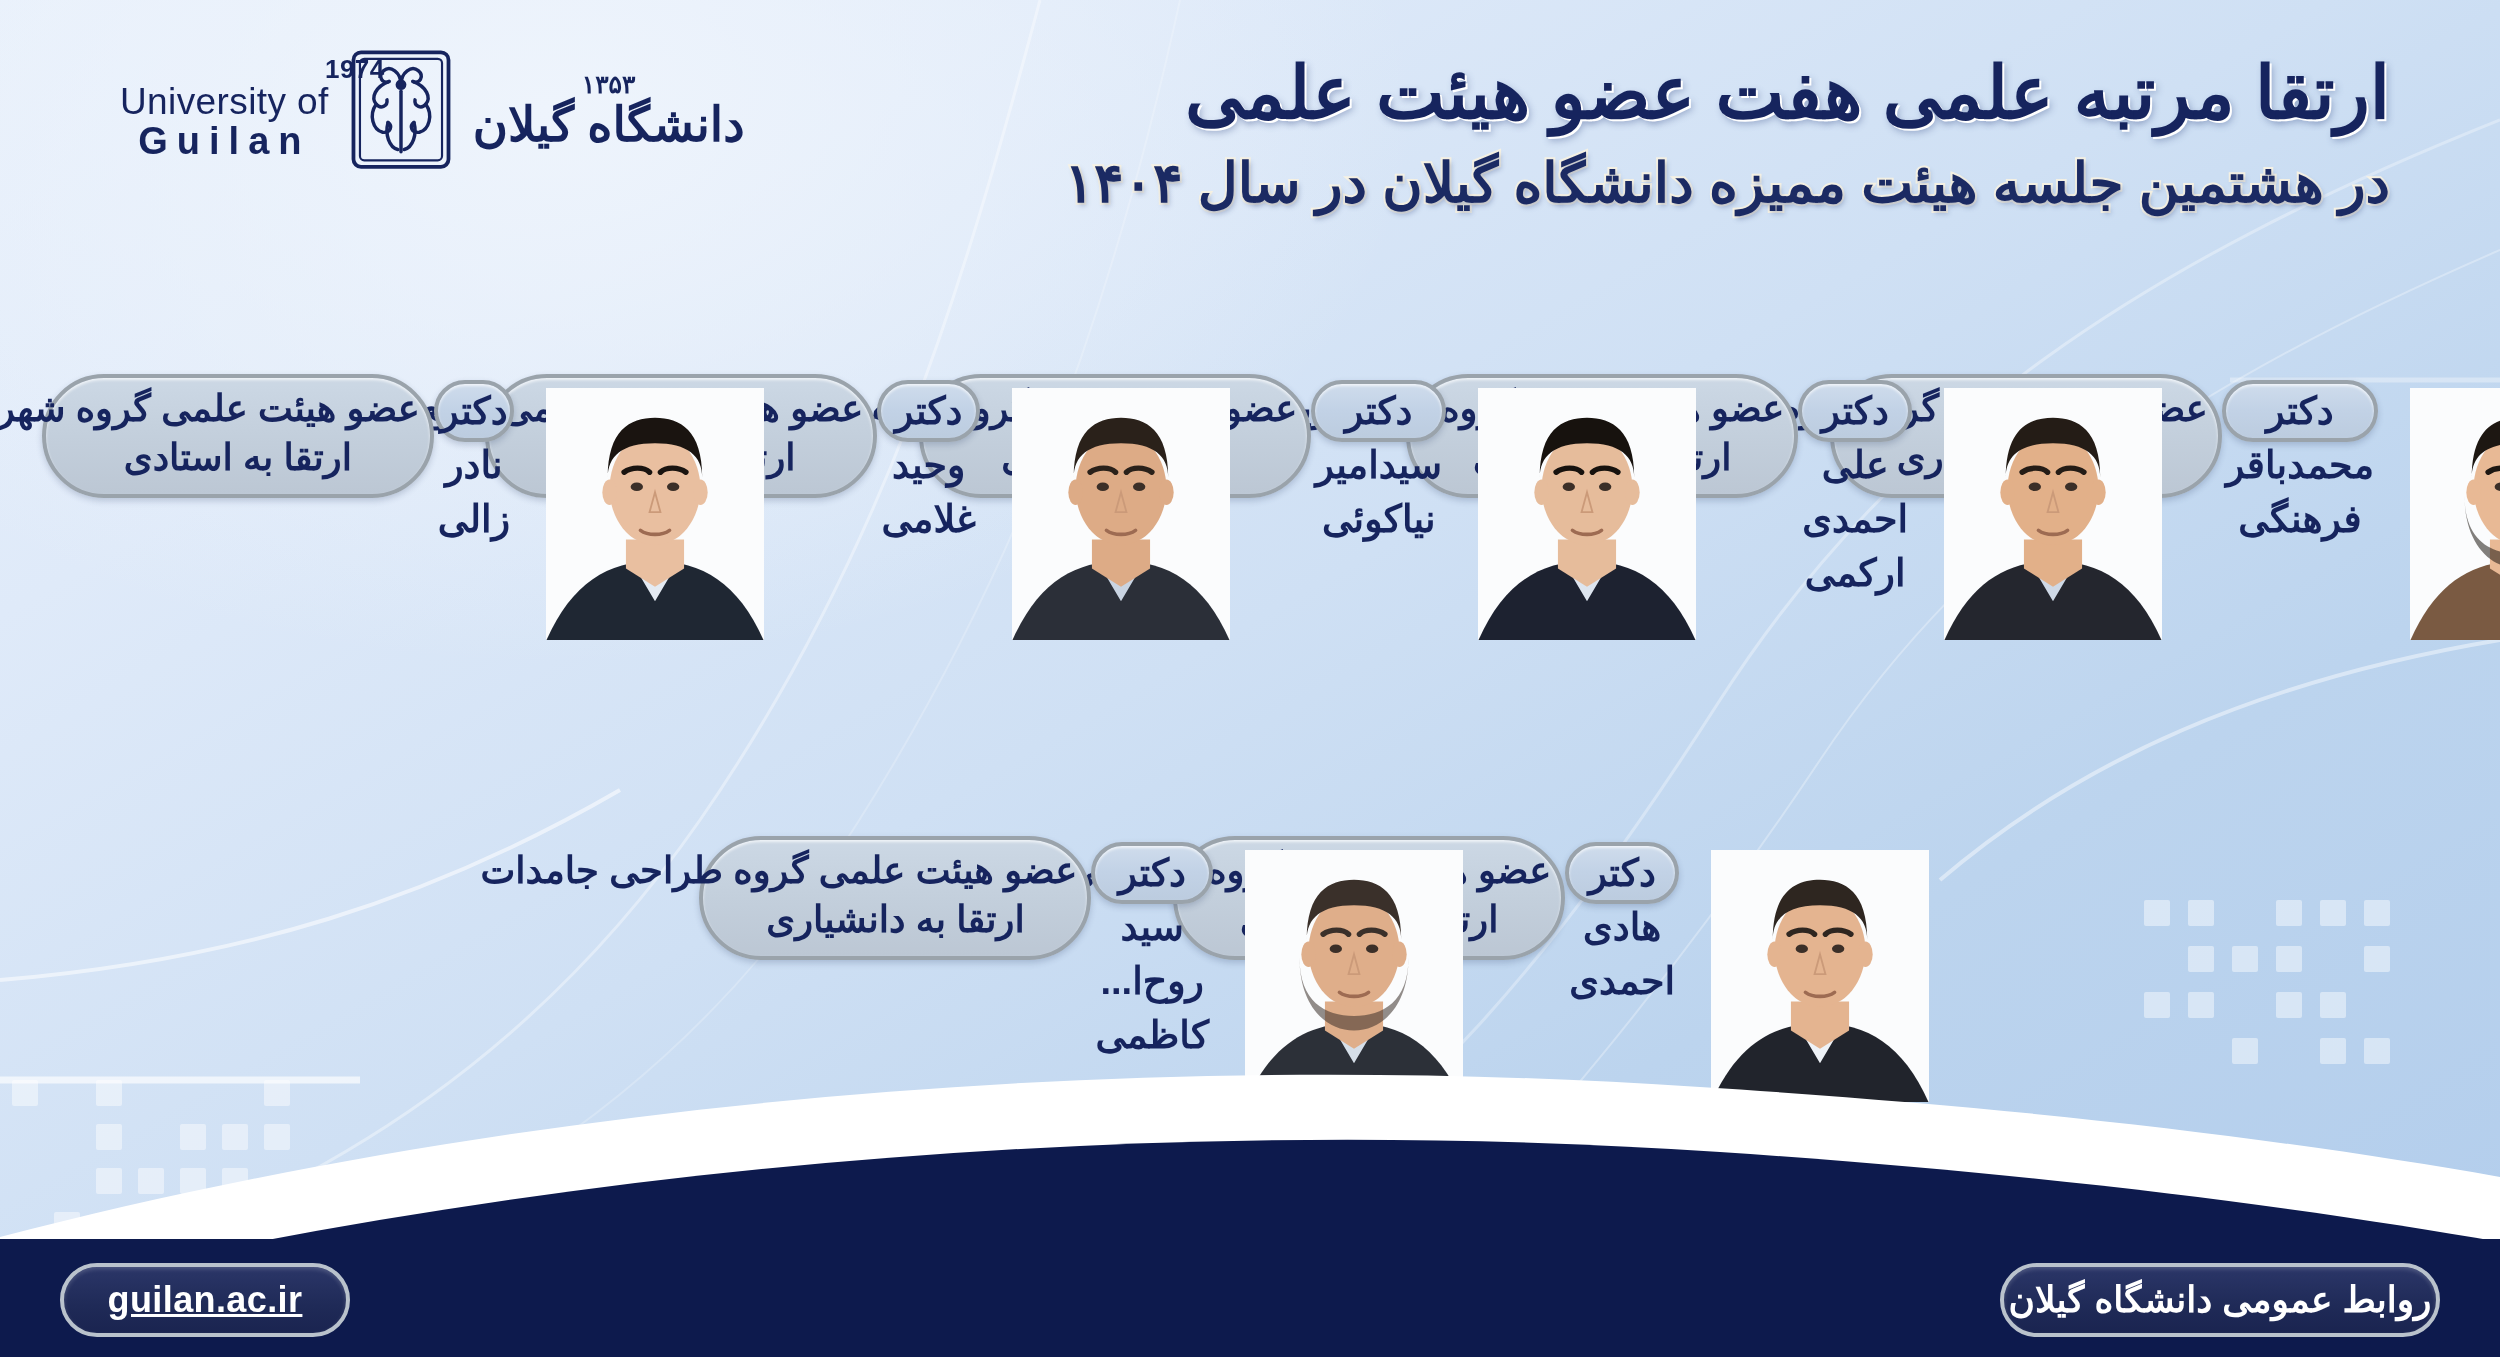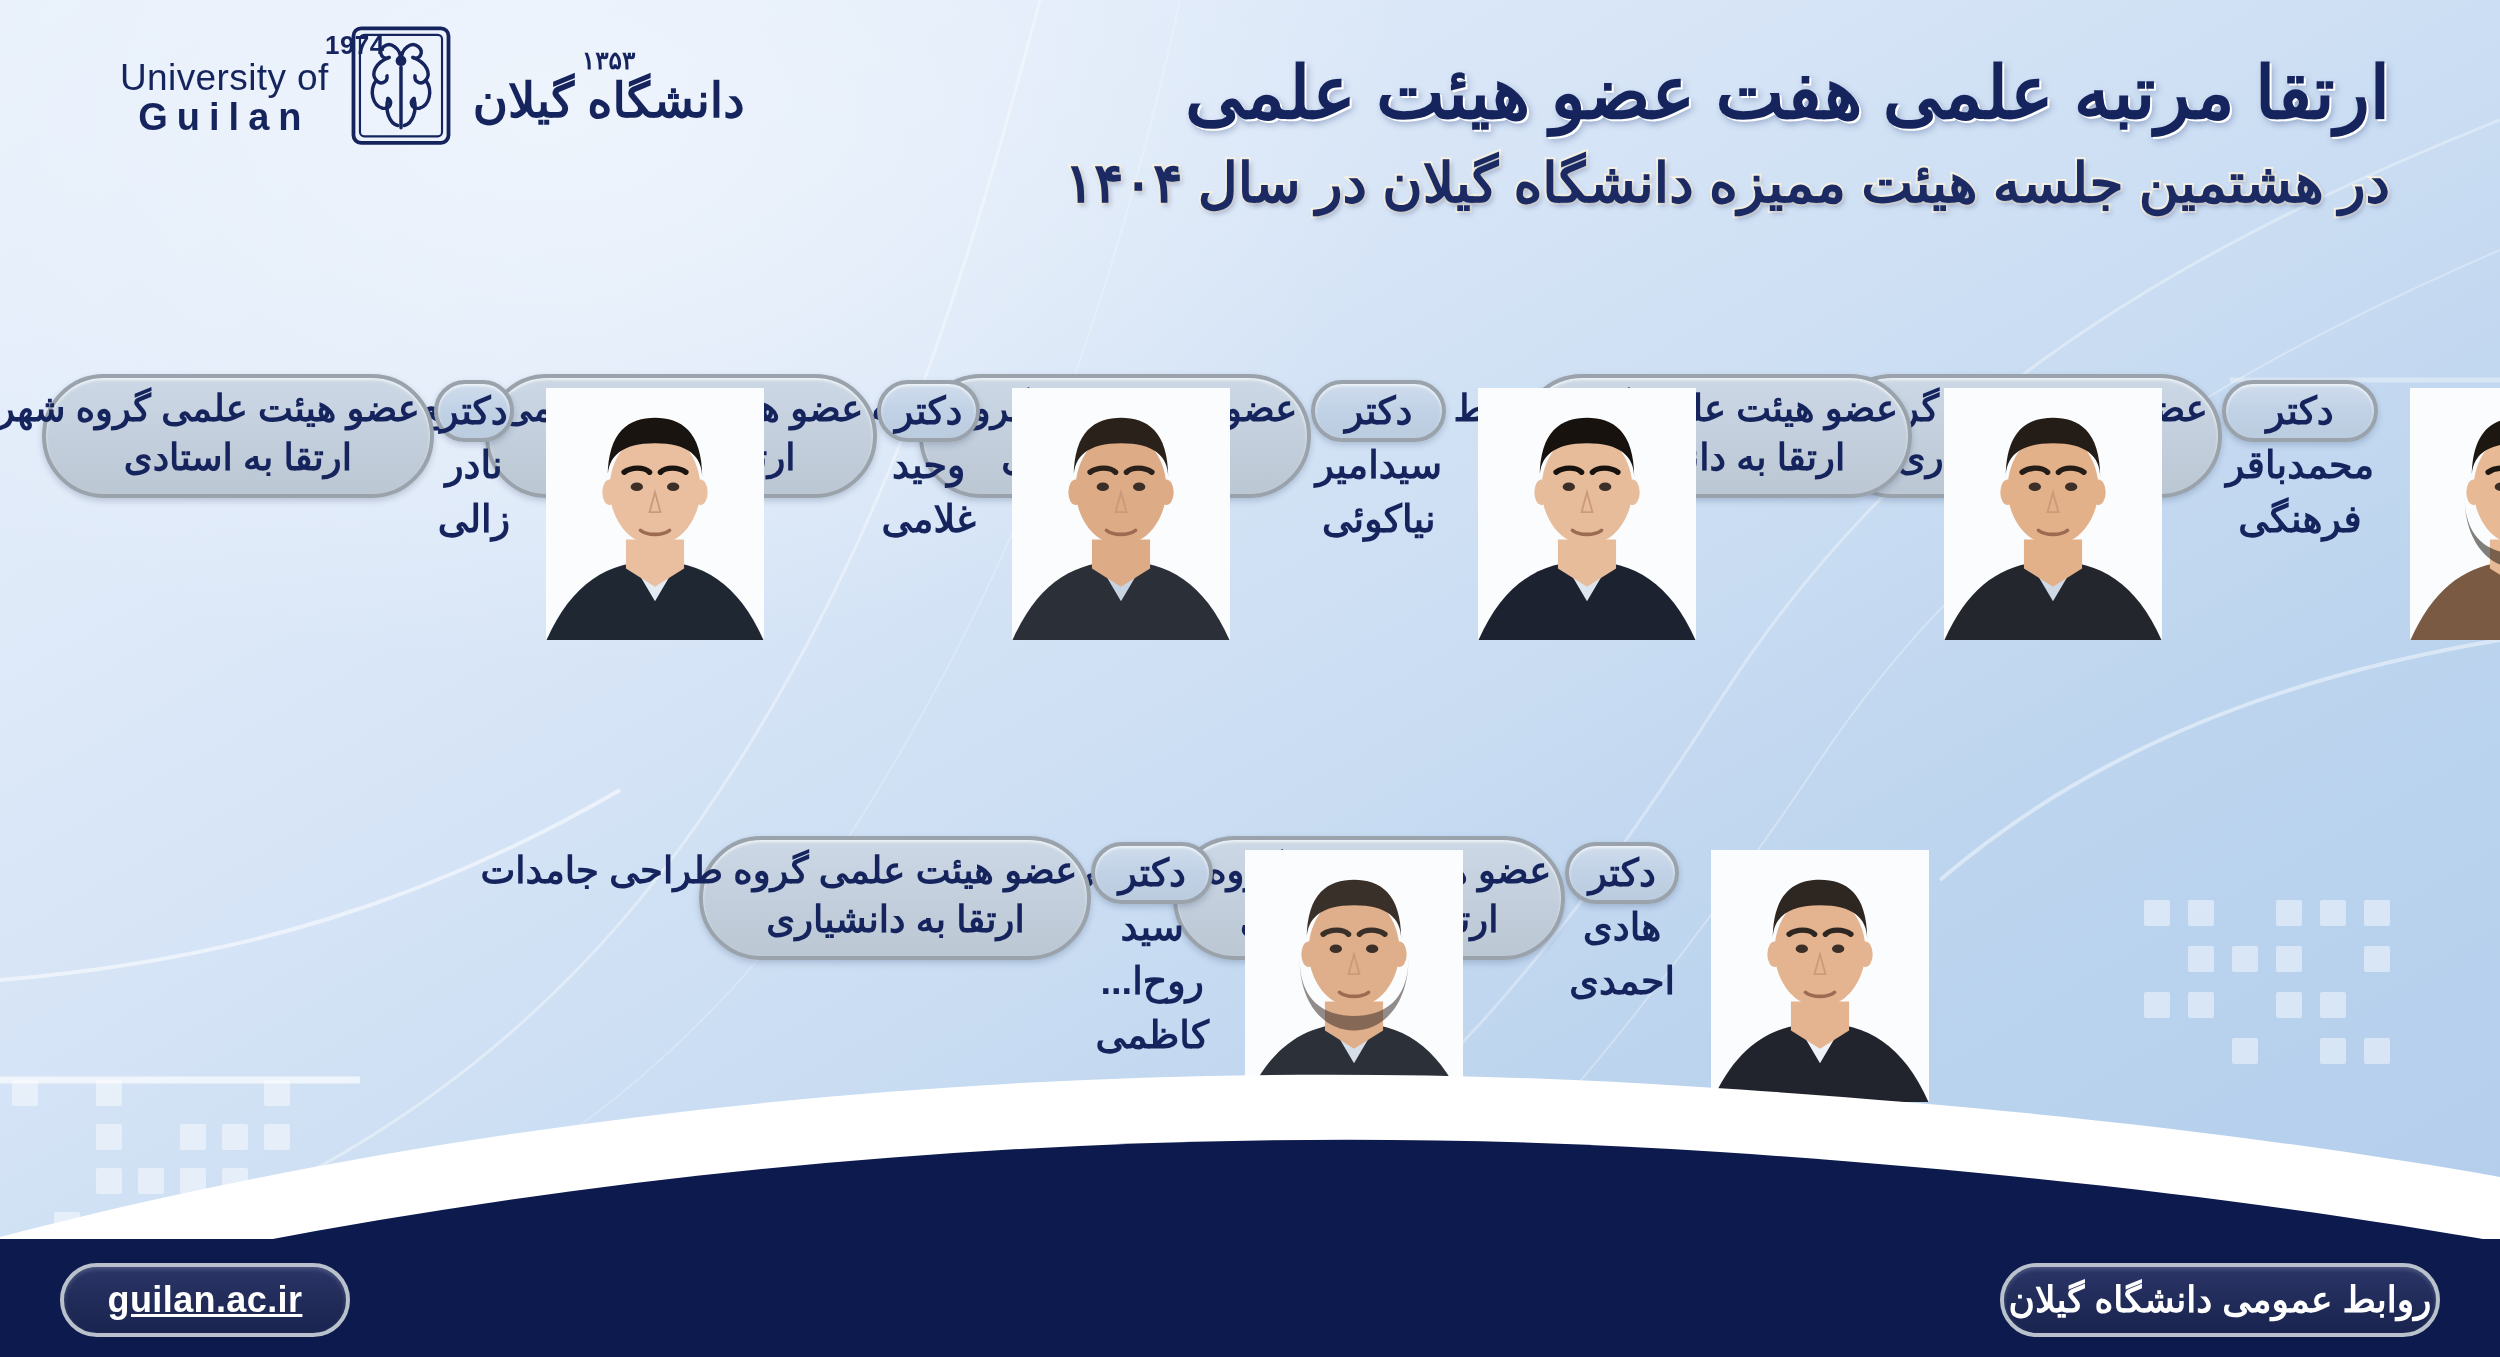--- a/index.html
+++ b/index.html
@@ -35,21 +35,21 @@
 
   
   .dotgrid.right {
     left:auto; right:110px; top:900px;
     grid-template-columns:repeat(7, 44px);
     grid-template-rows:repeat(4, 46px);
   }
 
   
   .logo {
-    position:absolute; left:120px; top:24px;
+    position:absolute; left:120px; top:48px;
     display:flex; align-items:center; gap:18px;
     color:#16245e;
     direction:ltr;
   }
   .logo-en { text-align:center; line-height:1.05; }
   .logo-en .year { font-size:26px; font-weight:700; letter-spacing:.5px; margin-right:-56px; display:block; text-align:right;}
   .logo-en .uni  { font-size:37px; font-weight:400; letter-spacing:.4px; }
   .logo-en .guilan { font-size:38px; font-weight:700; letter-spacing:9px; }
   .logo-mark { width:108px; height:122px; }
   .logo-fa { text-align:center; color:#16245e; direction:rtl; }
@@ -357,20 +357,21 @@
 
     <ellipse cx="50" cy="55" rx="3.4" ry="2.4" fill="#3b2f28"></ellipse>
     <ellipse cx="70" cy="55" rx="3.4" ry="2.4" fill="#3b2f28"></ellipse>
     <path d="M43,47 C47,44 54,44 57,47" stroke="#241c16" stroke-width="3" fill="none" stroke-linecap="round"></path>
     <path d="M63,47 C66,44 73,44 77,47" stroke="#241c16" stroke-width="3" fill="none" stroke-linecap="round"></path>
     <path d="M60,58 L57,69 L63,69 Z" fill="#e2b089" stroke="#cb9a79" stroke-width="1"></path>
     <path d="M52,79 C56,82 64,82 68,79" stroke="#9d6b52" stroke-width="2" fill="none" stroke-linecap="round"></path>
   </svg>
           </div>
     </div>
+    <div class="pill pill-name">دکتر علی احمدی ارکمی</div>
     <div class="pill pill-role">
       <span>عضو هیئت علمی گروه محیط زیست</span>
       <span>ارتقا به دانشیاری</span>
     </div>
       </div>
       <div class="person">
     <div class="hexwrap">
 
   <svg viewBox="0 0 282 292" aria-hidden="true">
     <defs>

